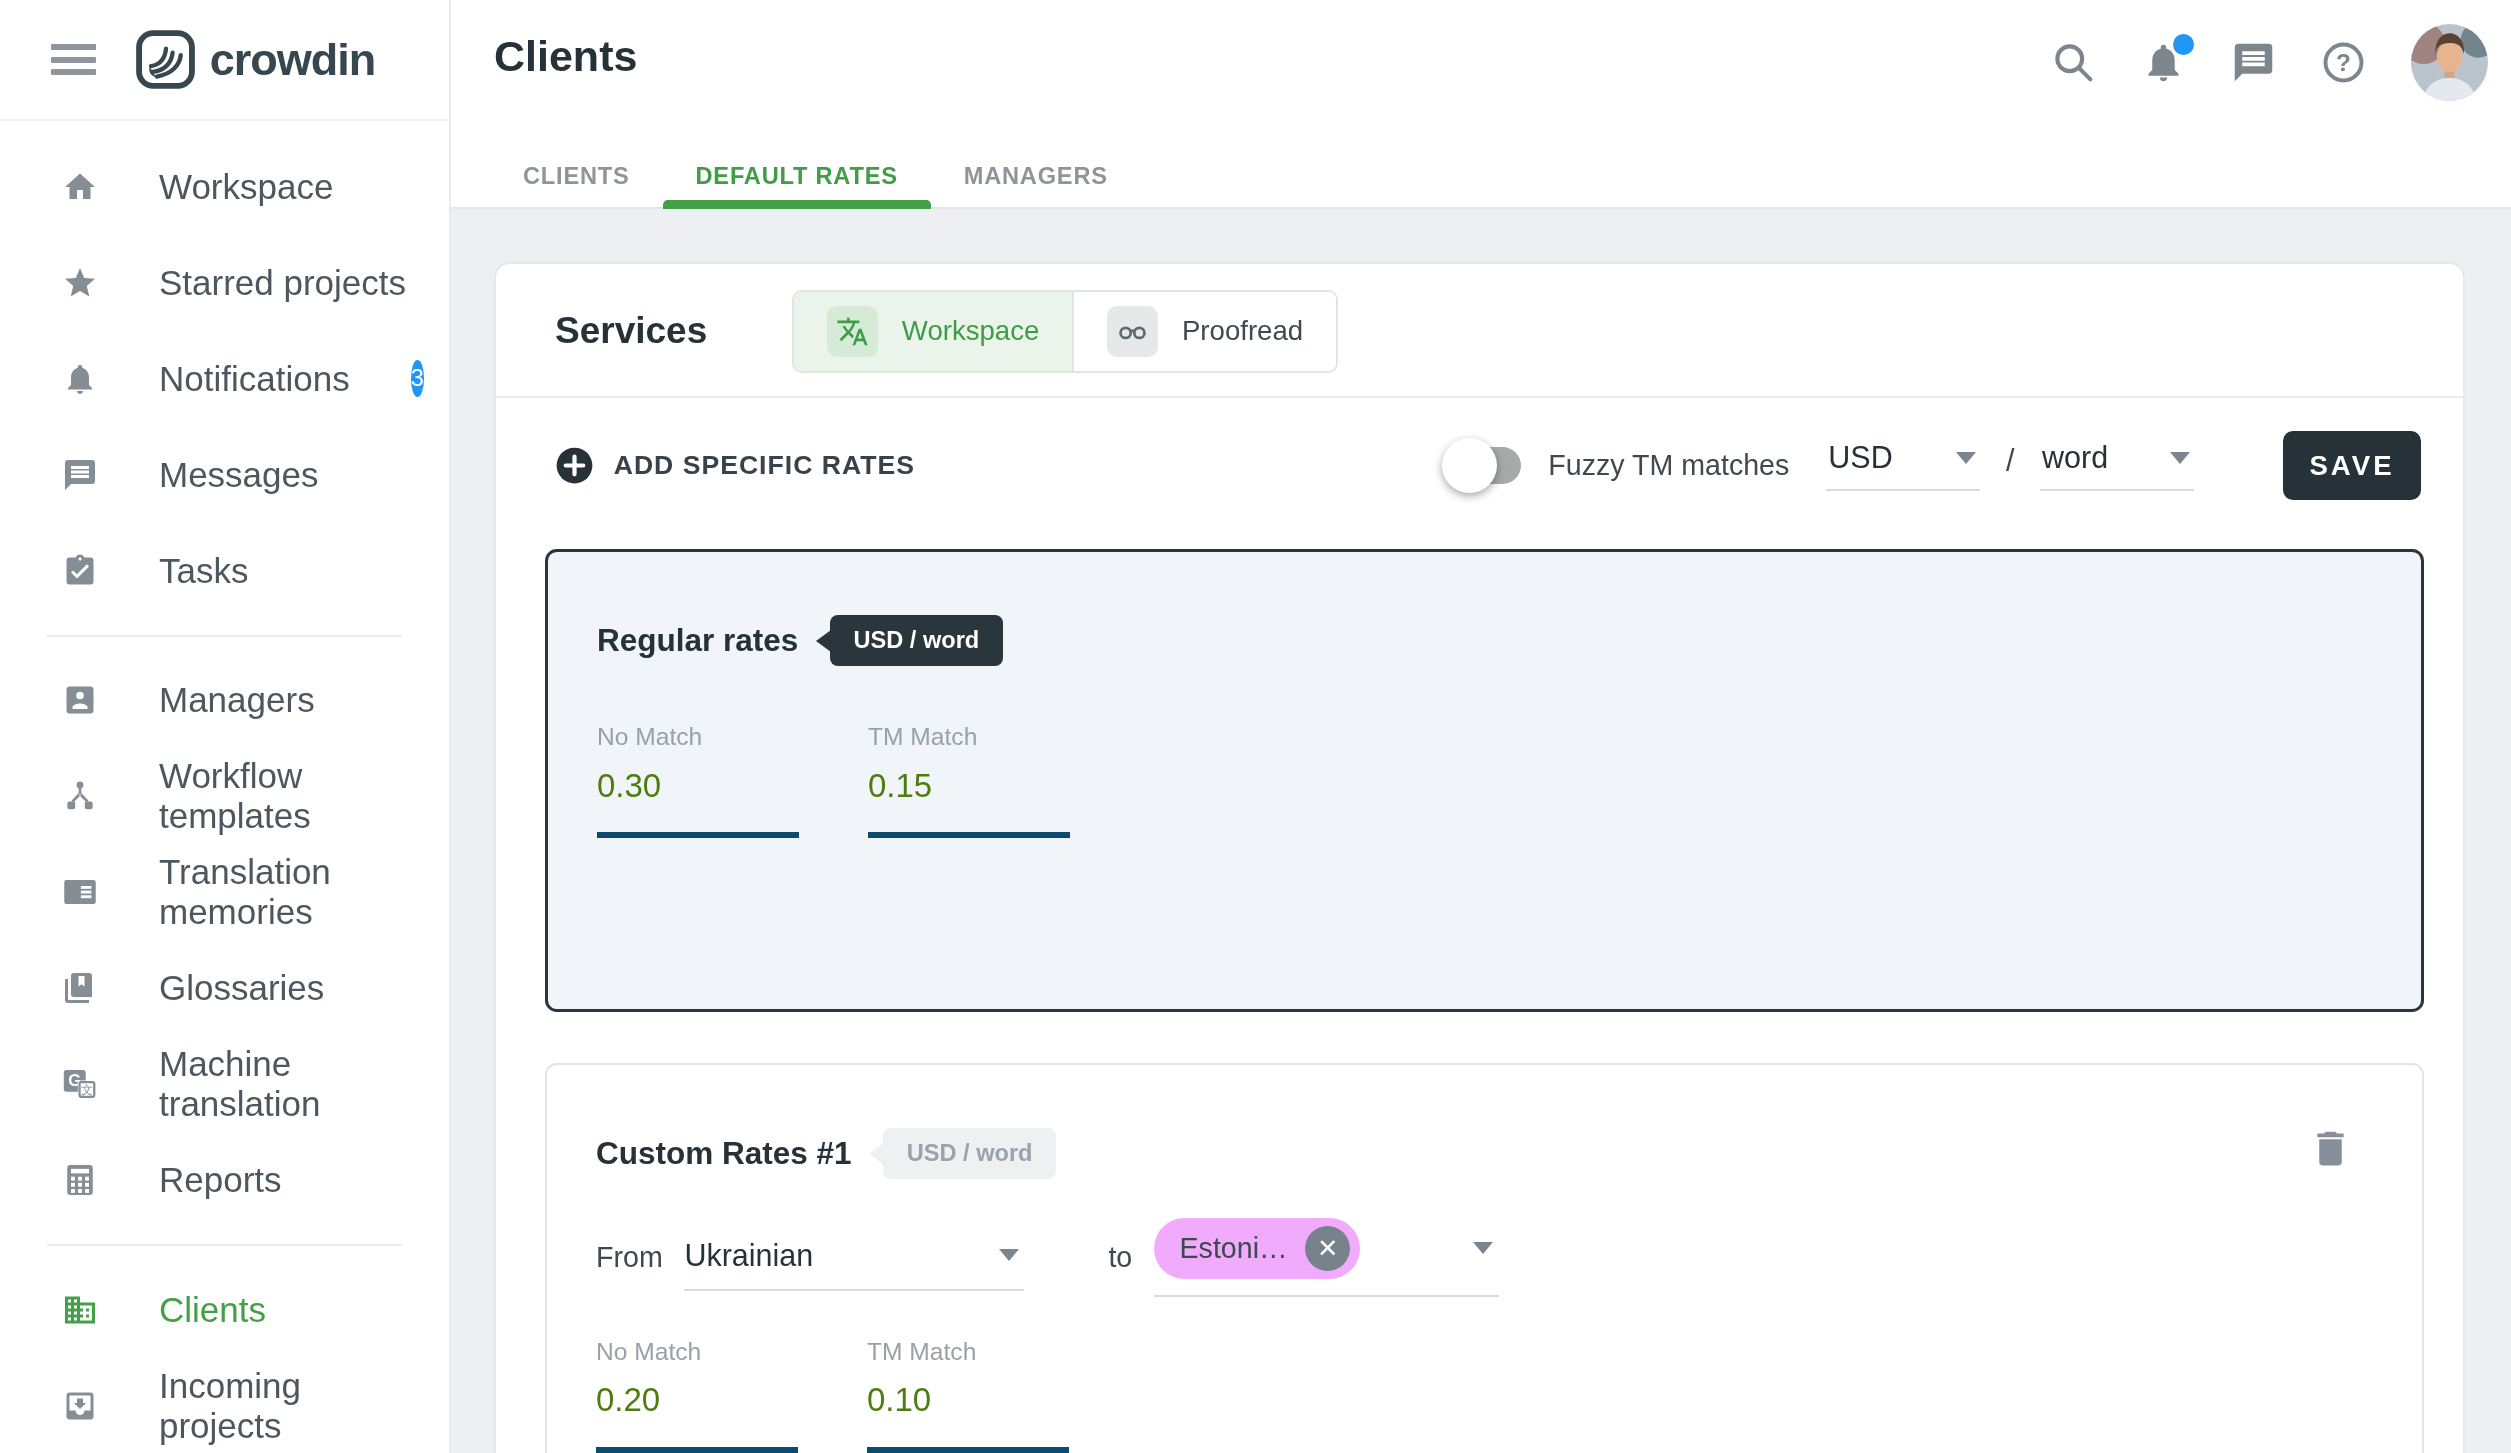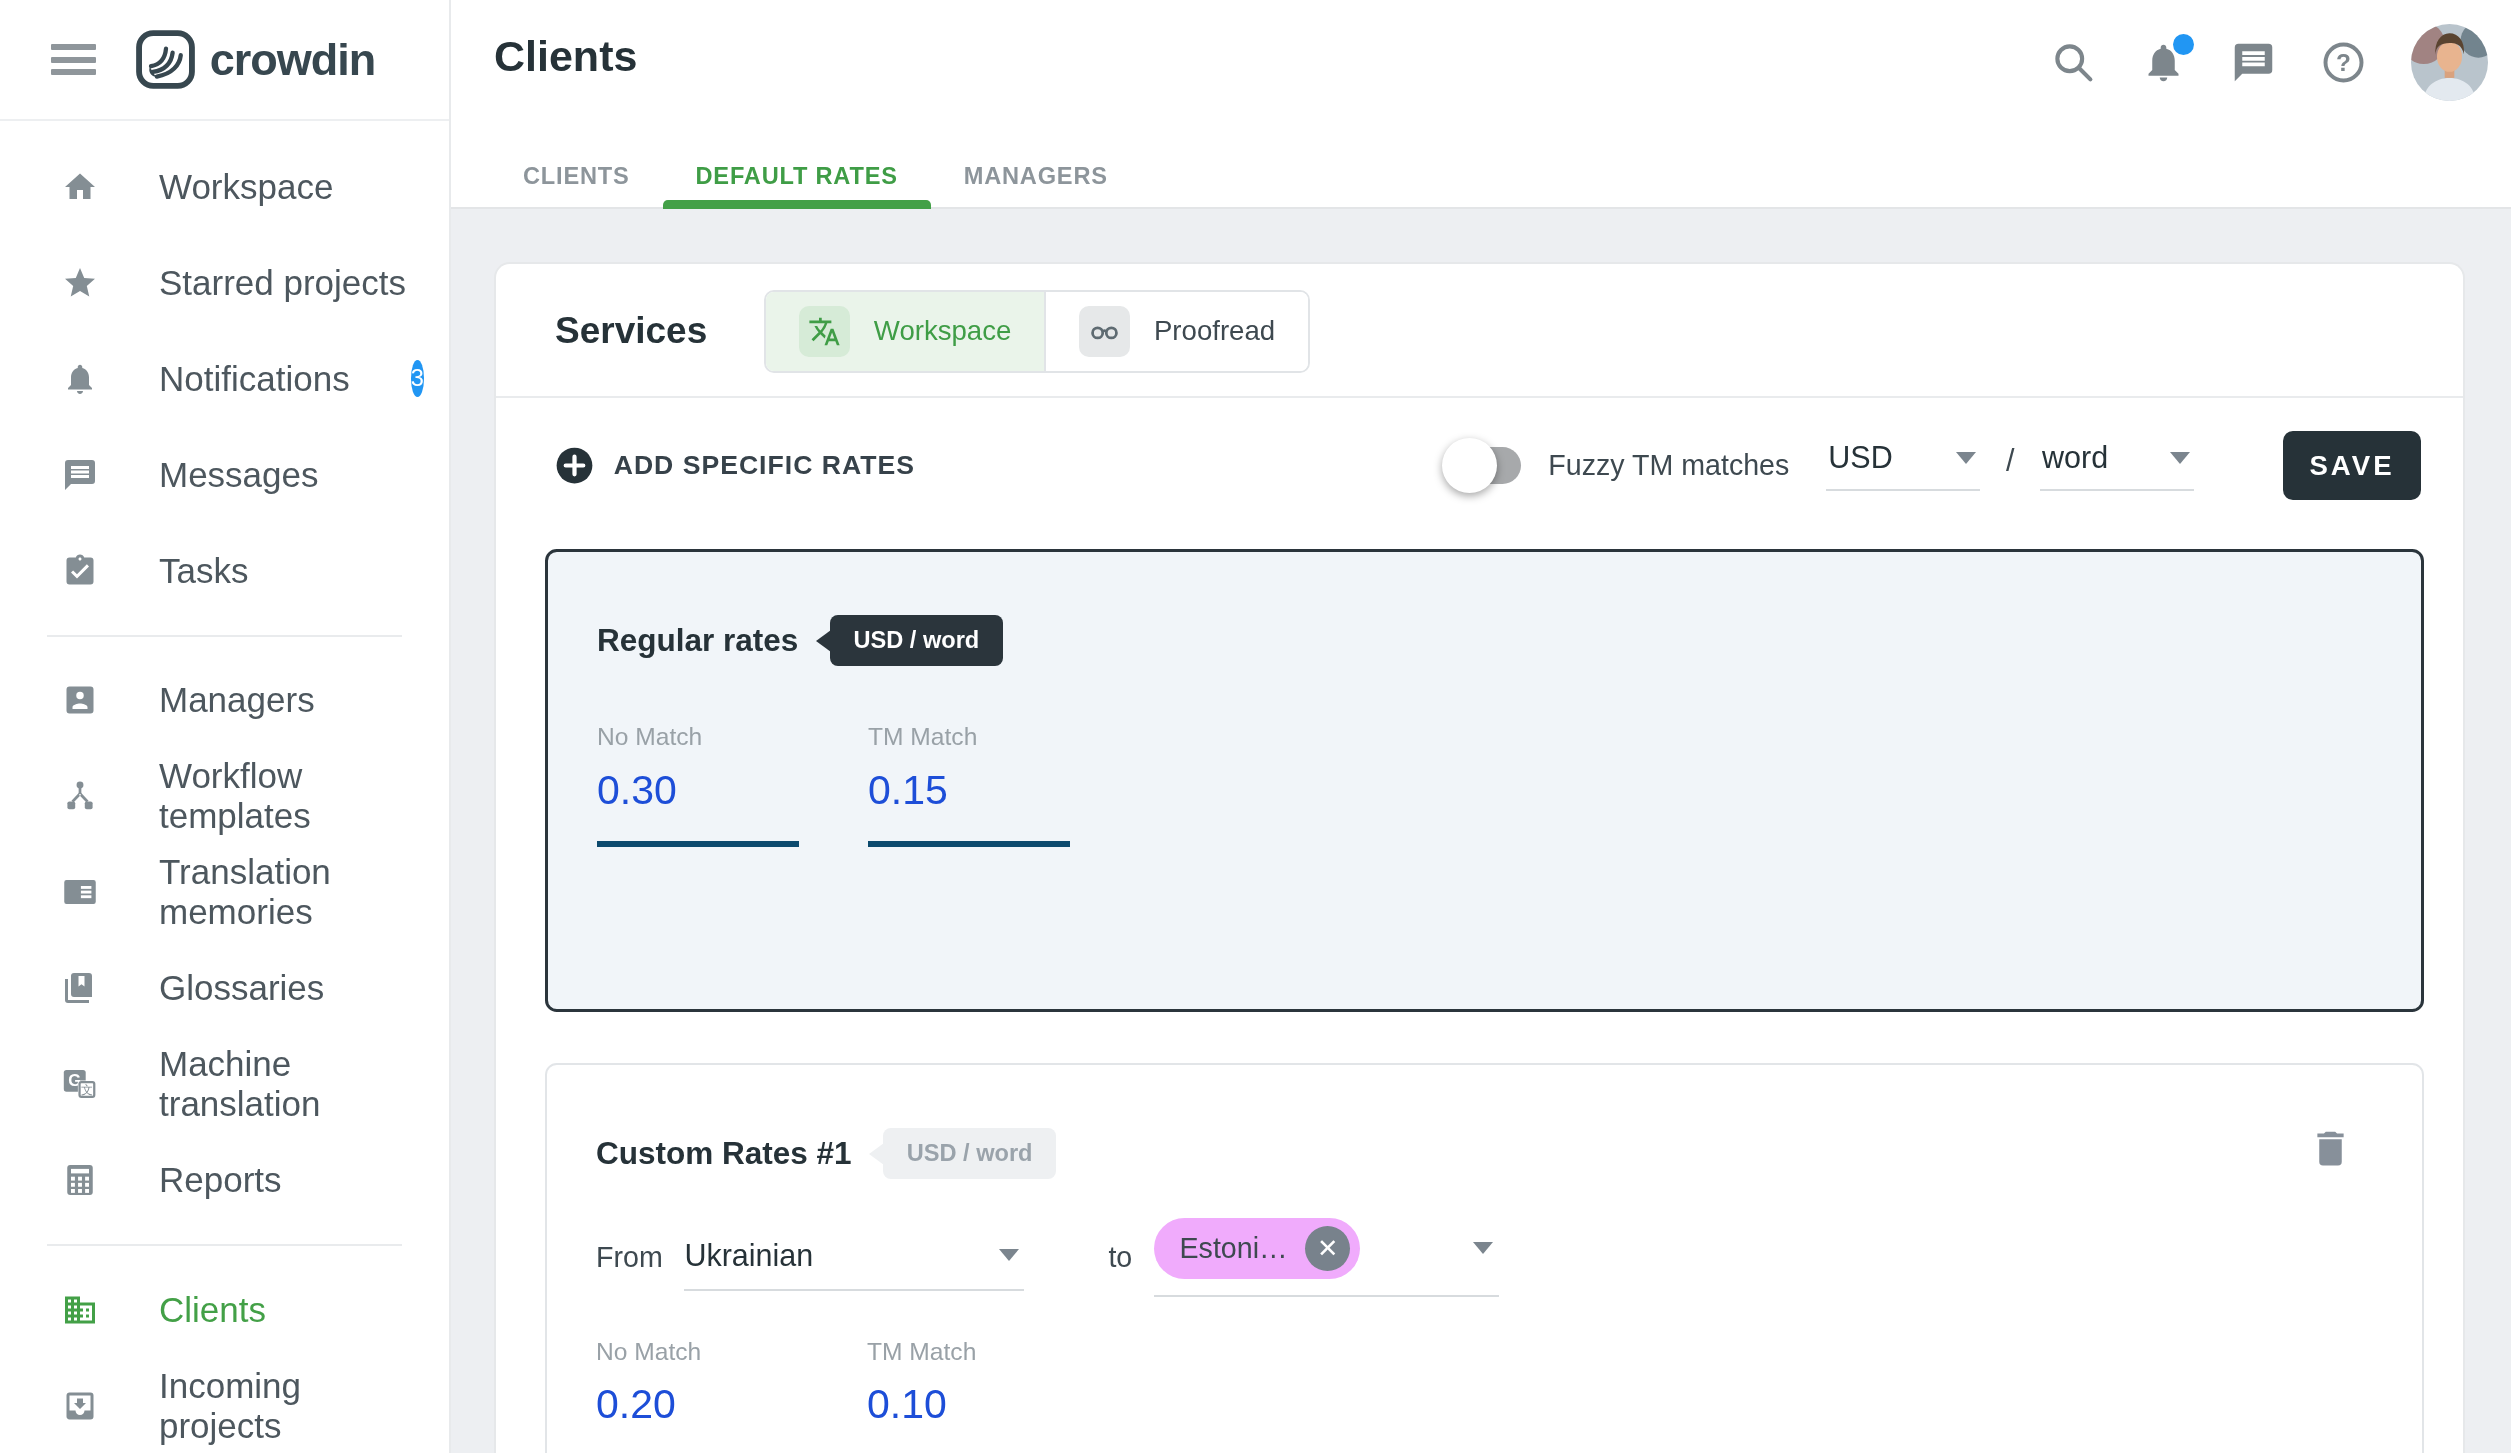--- a/index.html
+++ b/index.html
@@ -51,21 +51,21 @@
     border-radius:50%; background:#2196f3; }
   .avatar { width:77px; height:77px; border-radius:50%; overflow:hidden; cursor:pointer;
     flex:none; }
   .avatar svg { width:100%; height:100%; display:block; }
 
   
   .content { flex:1; background:#edeff2; padding:53px 47px 0 43px; min-height:0; }
   .panel { background:#fff; border:2px solid #e6e8ea; border-bottom:none;
     border-radius:15.8px 15.8px 0 0; height:100%; overflow:hidden; }
 
-  .services-row { display:flex; align-items:center; padding:25.6px 45px 23.6px 59px; gap:57px;text-align:right; }
+  .services-row { display:flex; align-items:center; padding:25.6px 45px 23.6px 59px; gap:85px;text-align:right; }
   .services-title { font-size:37px; font-weight:bold; color:#263238; }
   .segmented { display:flex; border:2px solid #e1e4e7; border-radius:9.9px;
     overflow:hidden; height:83px; }
   .segment { display:flex; align-items:center; gap:23.6px; padding:0 33px;
     background:#fff; color:#3e4950; font-size:27.6px; cursor:pointer; }
   .segment + .segment { border-left:2px solid #e1e4e7; }
   .segment.active { background:#eaf4ea; color:#3f9d46; }
   .seg-icon { width:51px; height:51px; border-radius:9.9px; display:flex;
     align-items:center; justify-content:center; }
   .segment.active .seg-icon { background:#d6ebd7; }
@@ -107,21 +107,21 @@
     transform:translateY(-50%); border-top:11.8px solid transparent;
     border-bottom:11.8px solid transparent; border-right:15.8px solid; }
   .unit-badge.dark { background:#2b353c; color:#fff; }
   .unit-badge.dark::before { border-right-color:#2b353c; }
   .unit-badge.light { background:#eef0f2; color:#9aa3ab; }
   .unit-badge.light::before { border-right-color:#eef0f2; }
 
   .fields-row { display:flex; gap:69px; margin-top:57px; }
   .field { width:202px; border-bottom:6px solid #0c4a6e; padding-bottom:27.6px; }
   .field-label { font-size:24.6px; color:#99a1a7; }
-  .field-value { font-size:41px; color:#1d4ed8; margin-top:15.8px; cursor:text; }
+  .field-value { font-size:33px; color:#4d7c0f; margin-top:15.8px; cursor:text; }
 
   .lang-row { display:flex; align-items:center; margin-top:39px; }
   .lang-static { font-size:28.6px; color:#3e4950; }
   .lang-select { border-bottom:2px solid #d7dbde; cursor:pointer; }
   .lang-top { display:flex; align-items:center; justify-content:space-between;
     padding:0 5.9px 15.8px 0; }
   .lang-select.from { width:340px; margin-left:21.7px; }
   .lang-select.from .lang-top { padding-top:13.8px; }
   .from-val { font-size:30.5px; color:#263238; }
   .lang-select.to { width:345px; margin-left:21.7px; }

